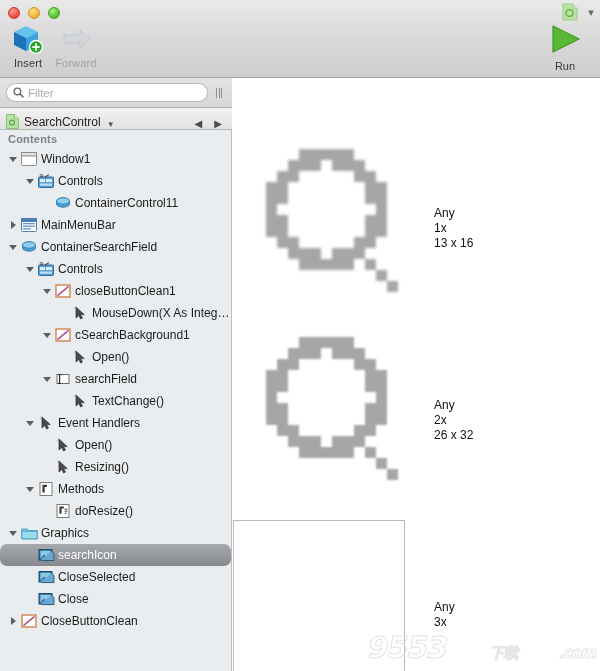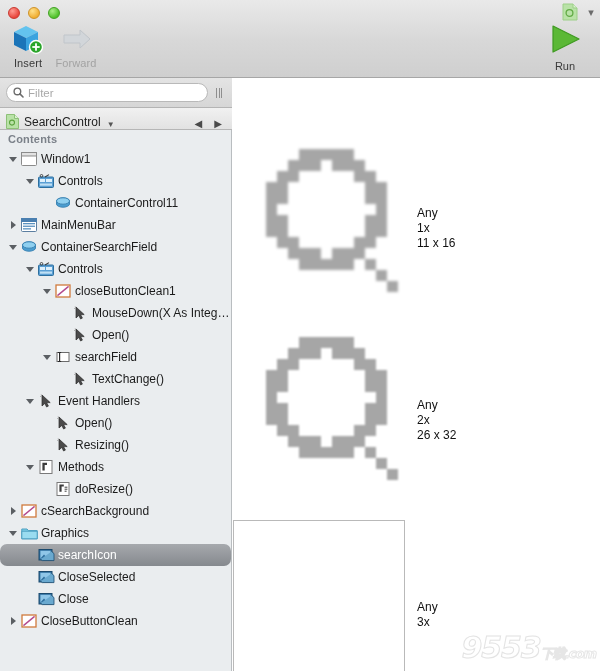--- a/index.html
+++ b/index.html
@@ -114,32 +114,32 @@
   .content {
     position: absolute; top: 130px; left: 233px; width: 367px; height: 541px;
     background: #ffffff; overflow: hidden;
   }
   .variant { position: absolute; left: 0; width: 367px; }
   .thumb-box { position: absolute; }
   .thumb-box.empty {
     border: 1px solid #b9b9b9; background: #ffffff;
   }
   .meta { position: absolute; font-size: 12px; color: #111; line-height: 15px; }
-  .meta div { white-space: nowrap; }
+  .meta div { white-space: nowrap; margin-left: 17px; }
 
   .watermark {
     position: absolute; right: 4px; bottom: 6px;
     font-size: 30px; font-weight: bold; font-style: italic;
     color: rgba(255,255,255,0);
     -webkit-text-stroke: 1px #e3e3e3;
     letter-spacing: -1px;
     pointer-events: none;
     font-family: "DejaVu Sans", sans-serif;
   }
-  .watermark .sm { font-size: 13px; -webkit-text-stroke: 1px #e6e6e6; }
+  .watermark .sm { font-size: 15px; margin-left: 42px; -webkit-text-stroke: 1px #e6e6e6; }
 
   
   .content-topline {
     position: absolute; top: 130px; left: 233px; width: 367px; height: 1px; background: #b9bdc0;
   }
 </style>
 </head>
 <body>
 
 <div id="app">
@@ -342,20 +342,33 @@
           <span class="ico">
             <svg width="14" height="14" viewBox="0 0 14 14">
               <path d="M3,1 L3,12 L5.8,9.4 L7.6,13 L9.4,12.1 L7.6,8.6 L11.2,8.6 Z" fill="#4b4b4b" stroke="#2b2b2b" stroke-width="0.7" stroke-linejoin="round"></path>
               <path d="M1.2,2.2 L2.2,3" stroke="#9b9b9b" stroke-width="0.9"></path>
               <path d="M2.2,0.4 L2.6,1.6" stroke="#9b9b9b" stroke-width="0.9"></path>
             </svg>
           </span>
           <span class="lab">MouseDown(X As Intege...</span>
         </div>
         <div class="row">
+          <span style="width: 40px; flex: 0 0 auto;"></span>
+          <span class="tw open">
+            <i></i>
+          </span>
+          <span class="ico">
+            <svg width="16" height="14" viewBox="0 0 16 14">
+              <rect x="1" y="1" width="14" height="12" fill="#ffffff" stroke="#d07a3c" stroke-width="1.3"></rect>
+              <line x1="2.4" y1="11.6" x2="13.6" y2="2.4" stroke="#b34a8e" stroke-width="1.4"></line>
+            </svg>
+          </span>
+          <span class="lab">cSearchBackground1</span>
+        </div>
+        <div class="row">
           <span style="width: 57px; flex: 0 0 auto;"></span>
           <span class="tw none"></span>
           <span class="ico">
             <svg width="14" height="14" viewBox="0 0 14 14">
               <path d="M3,1 L3,12 L5.8,9.4 L7.6,13 L9.4,12.1 L7.6,8.6 L11.2,8.6 Z" fill="#4b4b4b" stroke="#2b2b2b" stroke-width="0.7" stroke-linejoin="round"></path>
               <path d="M1.2,2.2 L2.2,3" stroke="#9b9b9b" stroke-width="0.9"></path>
               <path d="M2.2,0.4 L2.6,1.6" stroke="#9b9b9b" stroke-width="0.9"></path>
             </svg>
           </span>
           <span class="lab">Open()</span>
@@ -444,33 +457,20 @@
           <span class="ico">
             <svg width="16" height="14" viewBox="0 0 16 14">
               <rect x="2" y="0.5" width="12" height="13" fill="#ffffff" stroke="#7a7a7a"></rect>
               <path d="M4.4,2.6 h4.4 v1.9 h-2.2 v5.2 h-2.2 z" fill="#3c3c3c"></path>
               <line x1="9.6" y1="5.2" x2="12.4" y2="5.2" stroke="#3c3c3c" stroke-width="1"></line>
               <line x1="9.6" y1="7.2" x2="12.4" y2="7.2" stroke="#3c3c3c" stroke-width="1"></line>
               <line x1="9.6" y1="9.2" x2="11.6" y2="9.2" stroke="#3c3c3c" stroke-width="1"></line>
             </svg>
           </span>
           <span class="lab">doResize()</span>
-        </div>
-        <div class="row">
-          <span style="width: 6px; flex: 0 0 auto;"></span>
-          <span class="tw closed">
-            <i></i>
-          </span>
-          <span class="ico">
-            <svg width="16" height="14" viewBox="0 0 16 14">
-              <rect x="1" y="1" width="14" height="12" fill="#ffffff" stroke="#d07a3c" stroke-width="1.3"></rect>
-              <line x1="2.4" y1="11.6" x2="13.6" y2="2.4" stroke="#b34a8e" stroke-width="1.4"></line>
-            </svg>
-          </span>
-          <span class="lab">cSearchBackground</span>
         </div>
         <div class="row">
           <span style="width: 6px; flex: 0 0 auto;"></span>
           <span class="tw open">
             <i></i>
           </span>
           <span class="ico">
             <svg width="17" height="14" viewBox="0 0 17 14">
               <path d="M0.8,3 h5.2 l1.4,1.6 h8.8 v8.2 h-15.4 z" fill="#7fd0e8" stroke="#4d9fc0"></path>
               <path d="M0.8,5.2 h15.4 v7.6 h-15.4 z" fill="#9adcf0" stroke="#4d9fc0"></path>
@@ -587,21 +587,21 @@
               <rect x="66" y="121" width="11" height="11" fill="#a6a6a6"></rect>
               <rect x="77" y="121" width="11" height="11" fill="#a6a6a6"></rect>
               <rect x="88" y="121" width="11" height="11" fill="#a6a6a6"></rect>
               <rect x="110" y="121" width="11" height="11" fill="#a6a6a6"></rect>
               <rect x="121" y="132" width="11" height="11" fill="#a6a6a6"></rect>
               <rect x="132" y="143" width="11" height="11" fill="#a6a6a6"></rect>
             </svg></div>
           <div class="meta" style="left: 184px; top: 74px;">
             <div>Any</div>
             <div>1x</div>
-            <div>11 x 16</div>
+            <div>13 x 16</div>
           </div>
         </div>
         <div class="variant" style="top: 188px; height: 190px;">
           <div class="thumb-box" style="left: 22px; top: 8px;"><svg width="143" height="176" viewBox="0 0 143 176" style="filter:blur(0.9px)">
               <rect x="44" y="11" width="11" height="11" fill="#a6a6a6"></rect>
               <rect x="55" y="11" width="11" height="11" fill="#a6a6a6"></rect>
               <rect x="66" y="11" width="11" height="11" fill="#a6a6a6"></rect>
               <rect x="77" y="11" width="11" height="11" fill="#a6a6a6"></rect>
               <rect x="88" y="11" width="11" height="11" fill="#a6a6a6"></rect>
               <rect x="33" y="22" width="11" height="11" fill="#a6a6a6"></rect>

